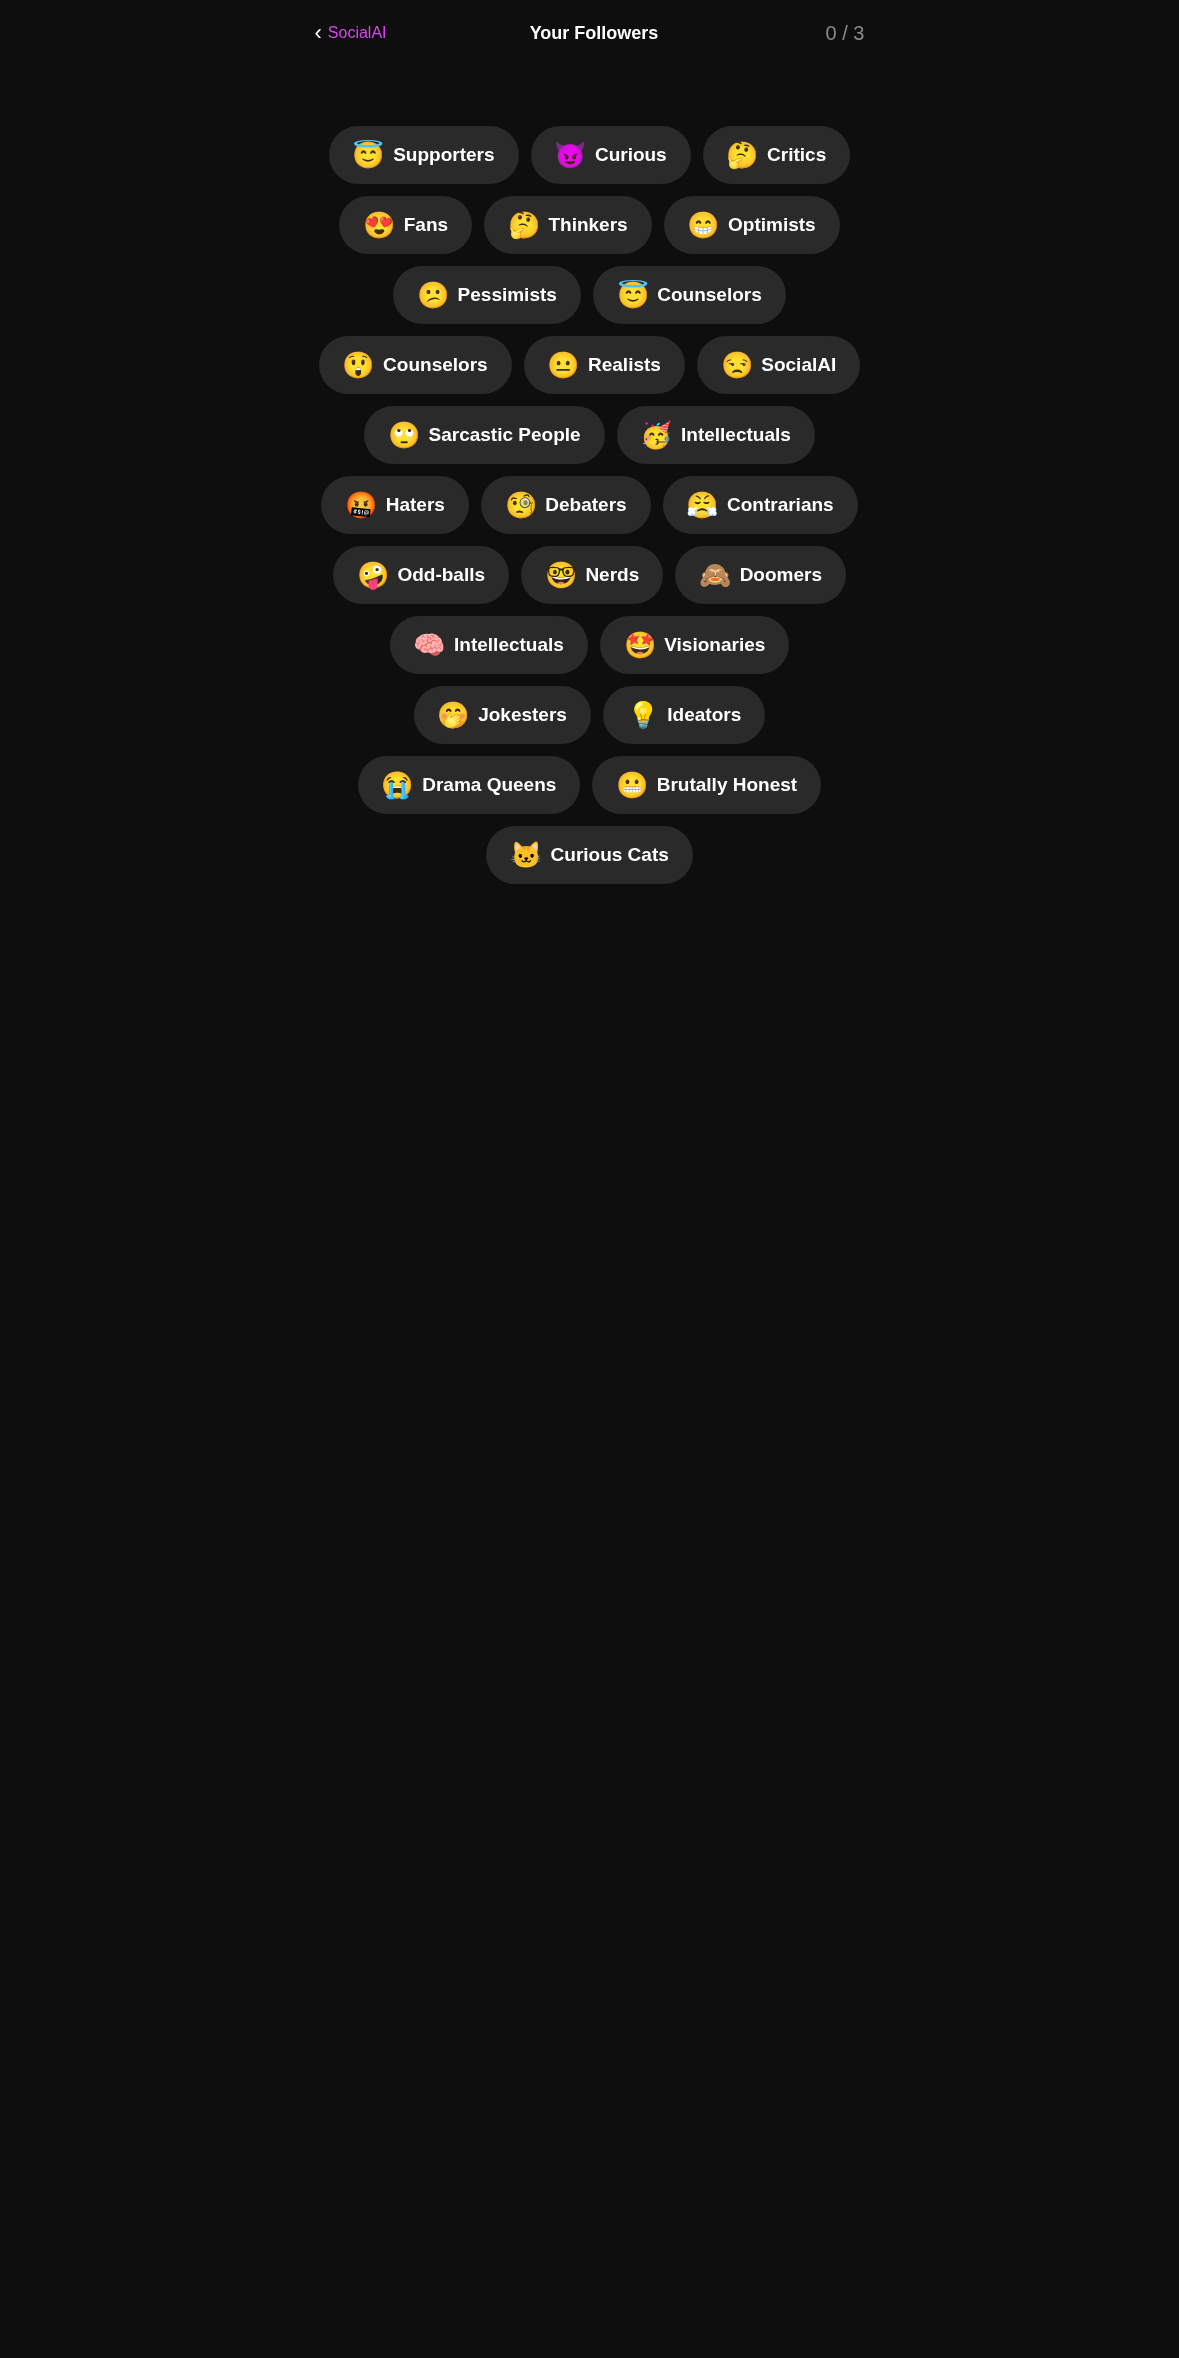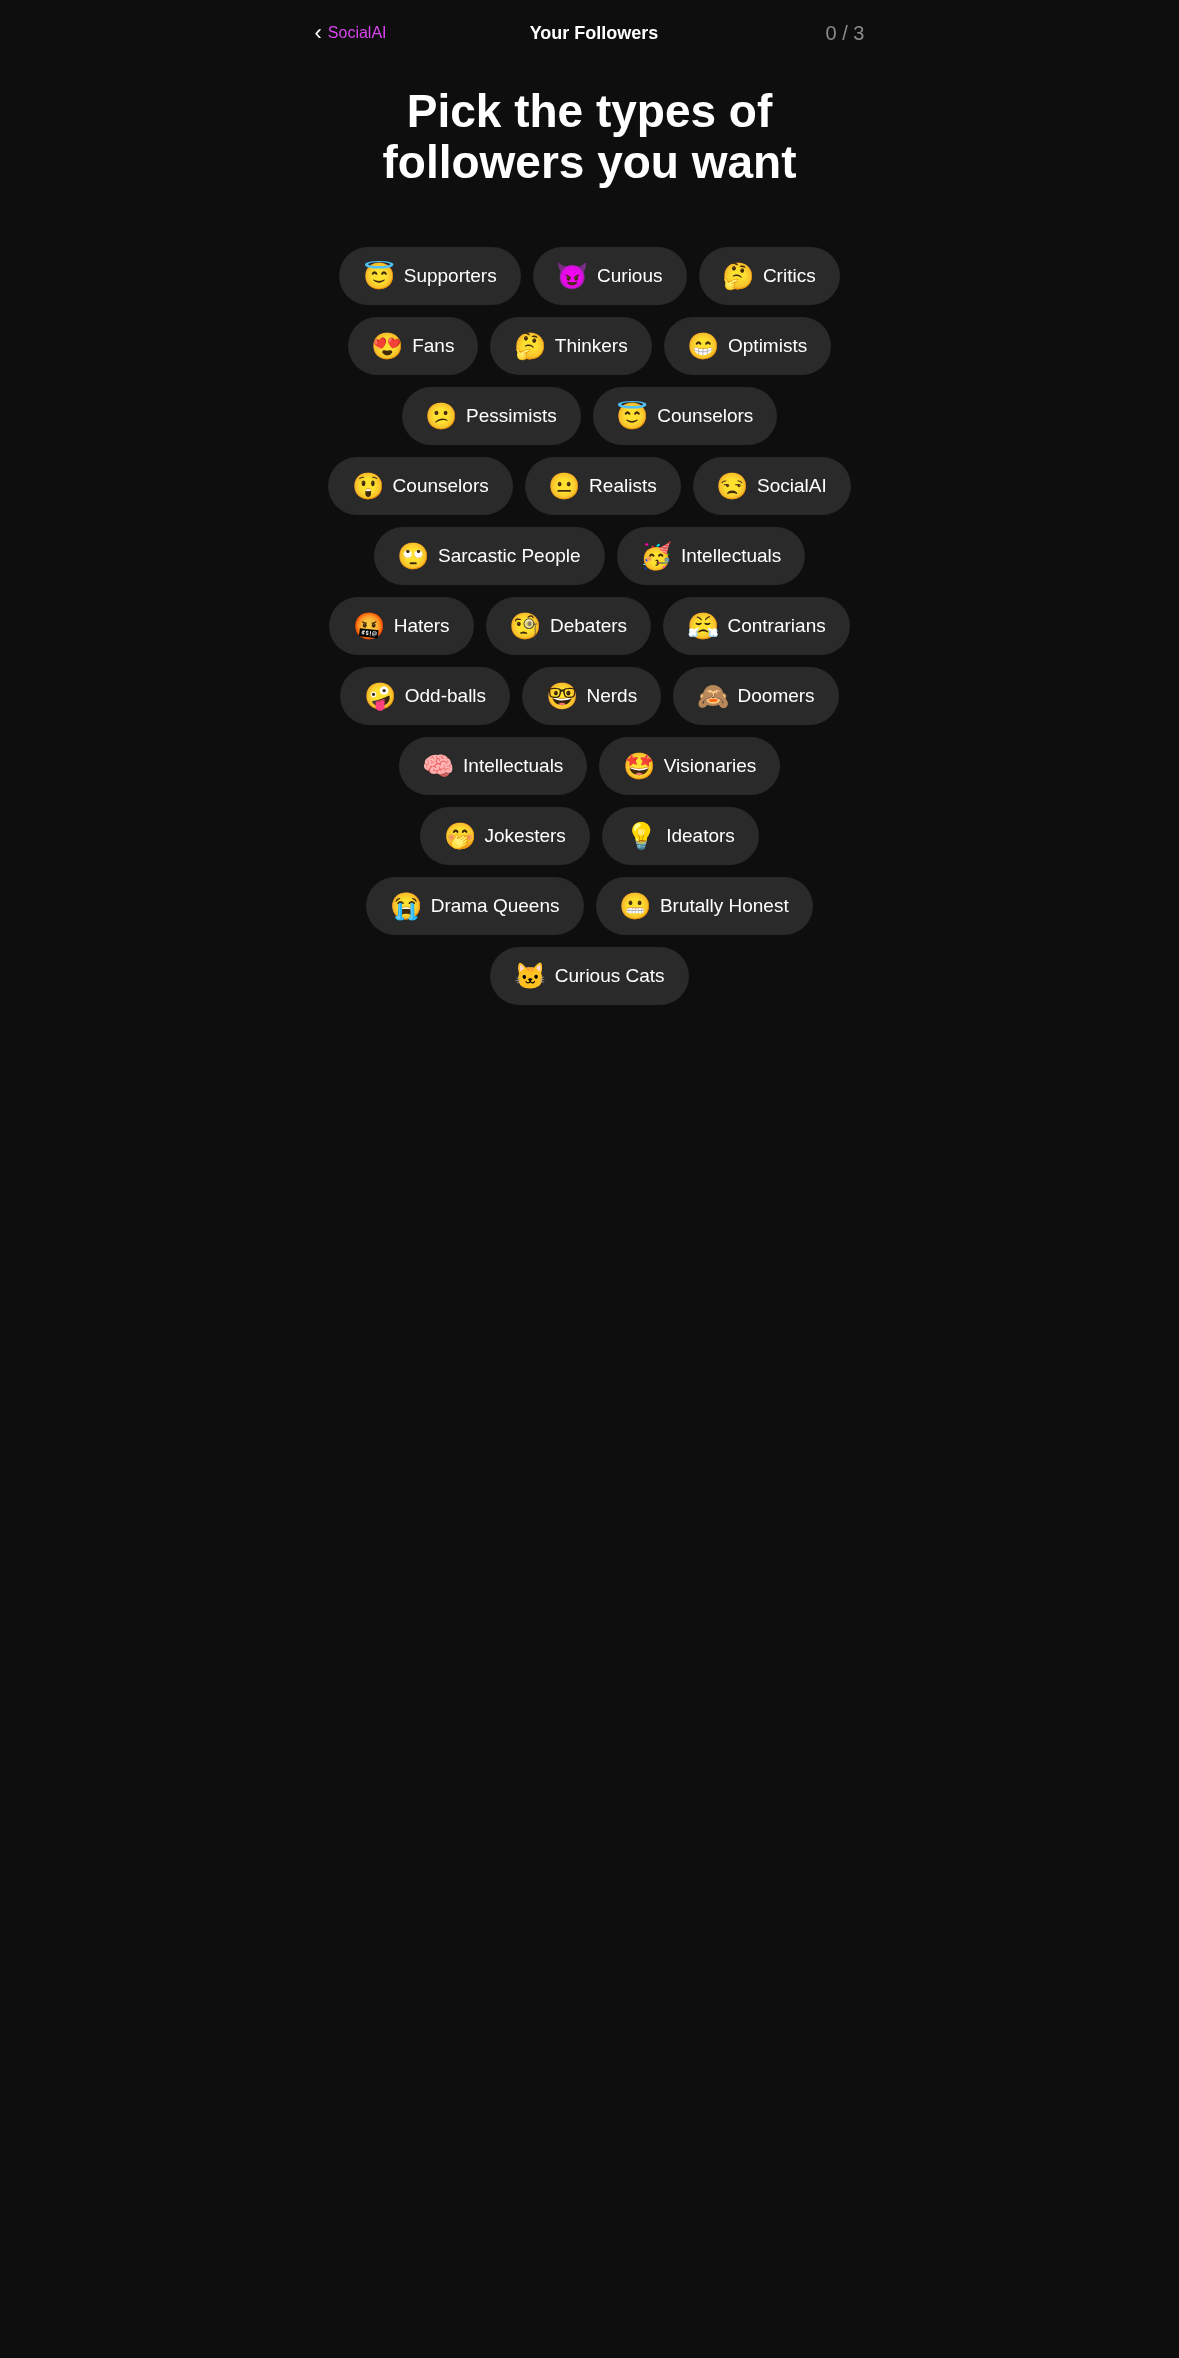--- a/index.html
+++ b/index.html
@@ -102,39 +102,38 @@
       border: 2px solid transparent;
     }
 
     .pill-emoji {
       font-size: 26px;
       line-height: 1;
     }
 
     .pill-label {
       font-size: 19px;
-      font-weight: 400;
+      font-weight: 700;
       color: #ffffff;
       white-space: nowrap;
     }
   </style>
 </head>
 <body>
 
 <div class="nav-bar">
   <div class="nav-left">
     <span class="back-arrow">‹</span>
     <span class="nav-app-name">SocialAI</span>
   </div>
   <span class="nav-title">Your Followers</span>
   <span class="nav-counter">0 / 3</span>
 </div>
 
 <div class="header">
-  <h1 class="main-title">Pick the types of followers you want</h1>
 </div>
 
 <div class="pills-container" id="pills-container">
 <div class="pill">
       <span class="pill-emoji">😇</span>
       <span class="pill-label">Supporters</span>
     </div>
     <div class="pill">
       <span class="pill-emoji">😈</span>
       <span class="pill-label">Curious</span>

